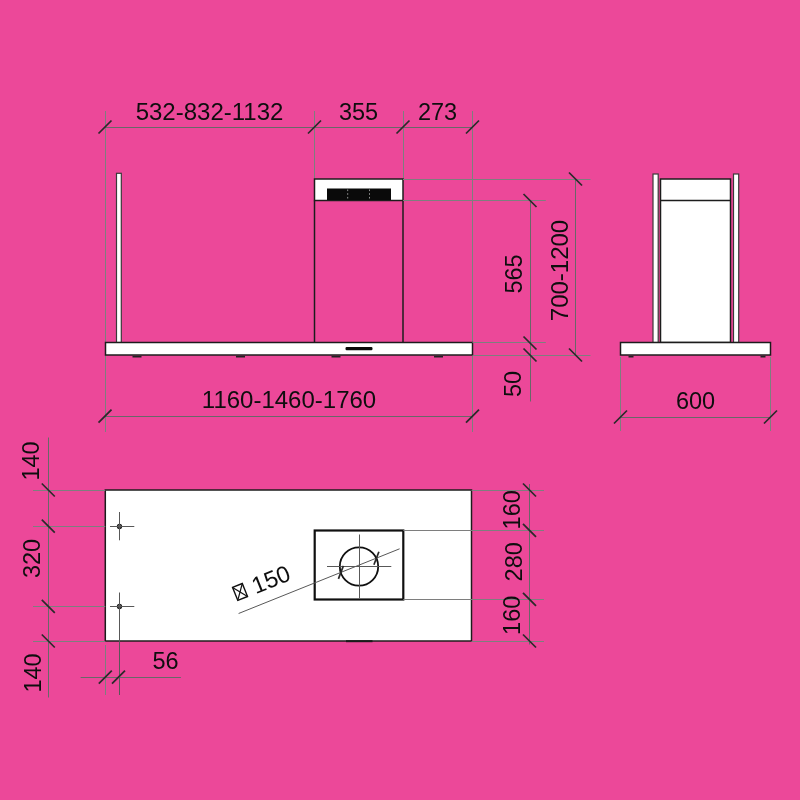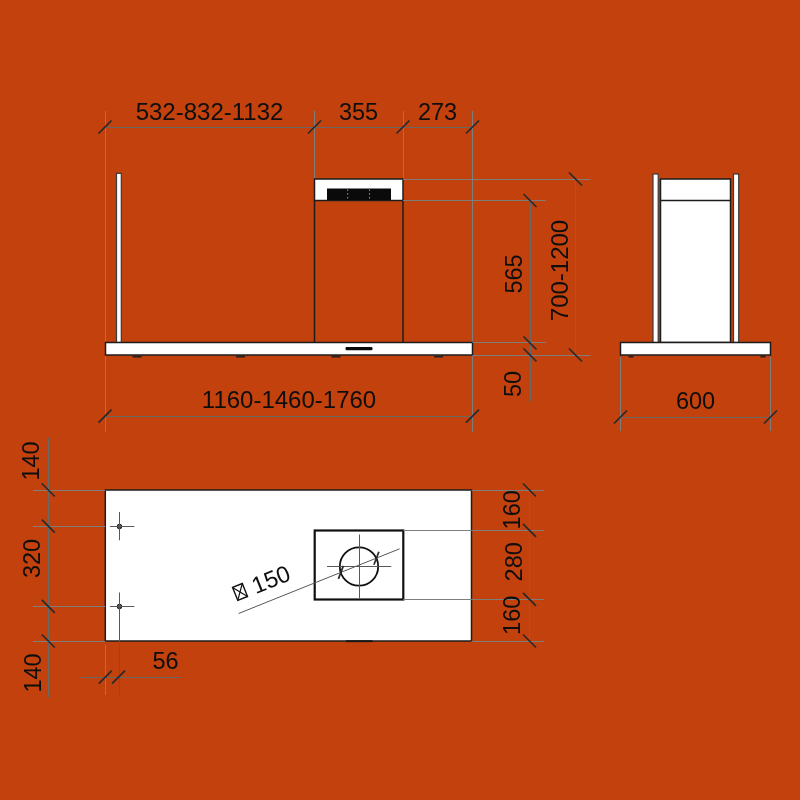--- a/index.html
+++ b/index.html
@@ -1,16 +1,16 @@
 <!DOCTYPE html>
 <html><head>
 <meta charset="utf-8">
 <style>
   html,body{margin:0;padding:0;background:#fff;}
-  .wrap{width:800px;height:800px;position:relative;background:#c2410c;}
+  .wrap{width:800px;height:800px;position:relative;background:#ec4899;}
   svg{display:block;}
   text{font-family:"Liberation Sans",sans-serif;fill:#0e0e0e;}
   .ext{stroke:#7e7e7e;stroke-width:1;fill:none;}
   .dim{stroke:#686868;stroke-width:1;fill:none;}
   .tick{stroke:#2a2a2a;stroke-width:1.7;fill:none;}
   .obj{stroke:#1c1c1c;stroke-width:1.5;fill:#fff;}
   .objl{stroke:#1c1c1c;stroke-width:1.5;fill:none;}
   .thin{stroke:#3a3a3a;stroke-width:1.2;fill:#fff;}
   .cross{stroke:#585858;stroke-width:1;fill:none;}
   .dtxt{font-size:23.5px;}

